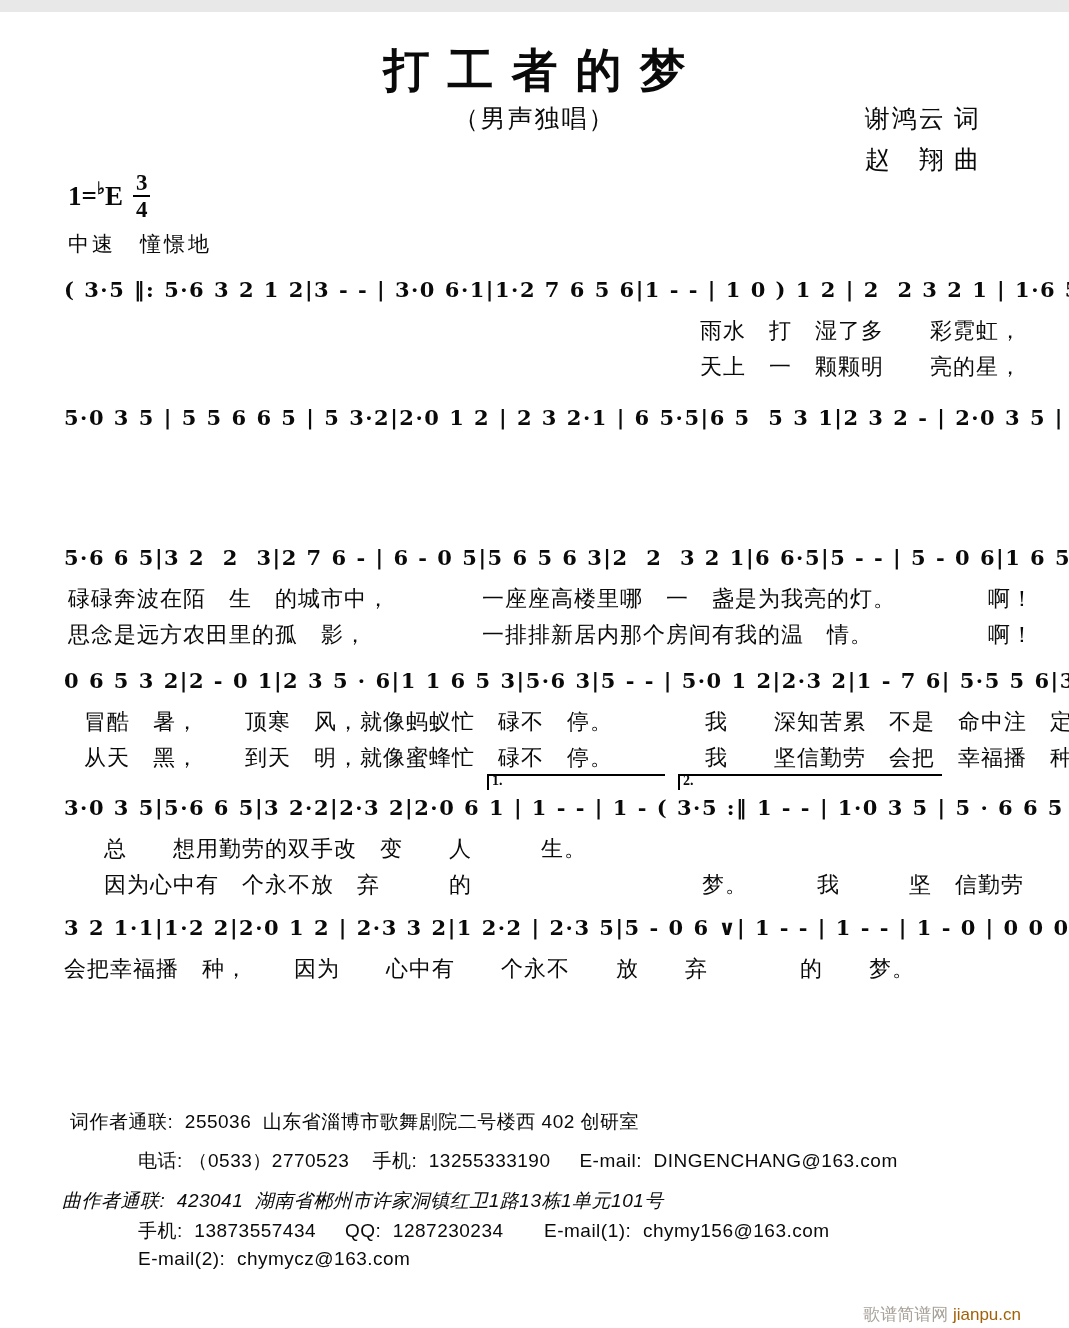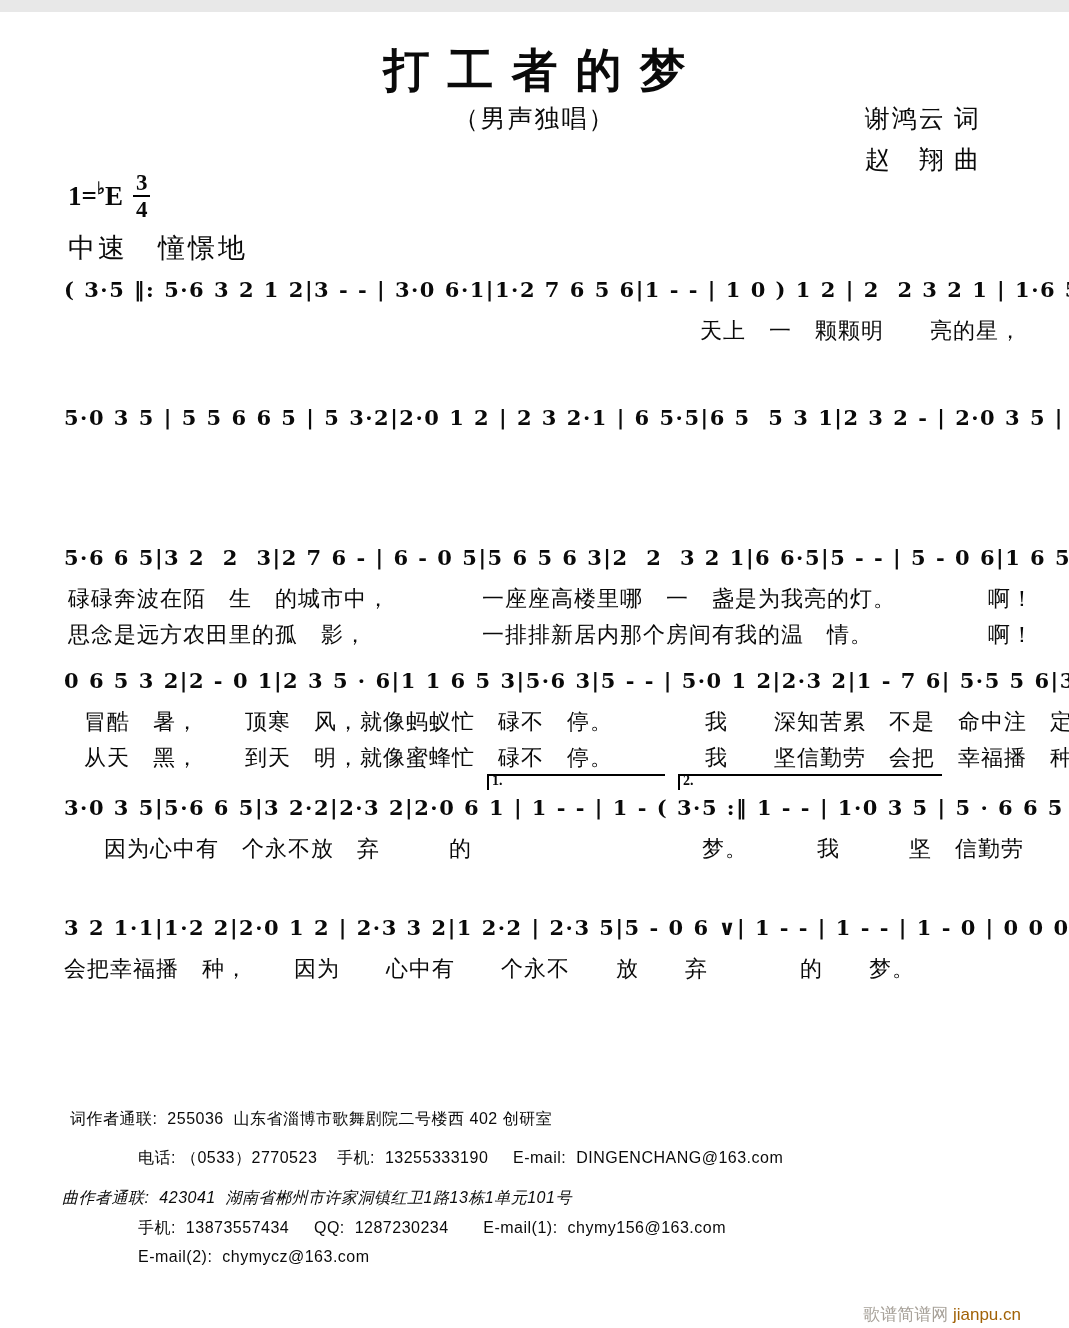--- a/index.html
+++ b/index.html
@@ -23,21 +23,21 @@
   .keysig{
     position:absolute;top:165px;left:68px;font-size:27px;font-weight:bold;
     font-family:"Liberation Serif",serif;
   }
   .keysig .flat{font-size:17px;position:relative;top:-11px;font-weight:bold;}
   .frac{display:inline-block;vertical-align:middle;text-align:center;
     line-height:1.0;font-size:23px;margin-left:10px;margin-top:-6px;}
   .frac .top{display:block;border-bottom:2px solid #000;padding:0 3px 1px;}
   .frac .bot{display:block;padding-top:1px;}
   .tempo{
-    position:absolute;top:218px;left:68px;font-size:27px;letter-spacing:3px;font-weight:500;
+    position:absolute;top:218px;left:68px;font-size:21px;letter-spacing:3px;font-weight:500;
   }
   .system{position:absolute;left:64px;width:960px;}
   .notation{
     font-family:"DejaVu Serif","Liberation Serif",serif;
     font-size:21px;font-weight:bold;white-space:pre;letter-spacing:1.5px;
     line-height:32px;
   }
   .lyric{
     font-size:22px;white-space:pre;letter-spacing:1px;line-height:31px;margin-top:5px;
   }
@@ -50,21 +50,21 @@
   .sys6{top:900px;} .sys6 .lyric{padding-left:0;}
   .volta{
     position:absolute;top:762px;height:14px;
     border-top:2px solid #000;border-left:2px solid #000;
     font-size:14px;font-weight:bold;
   }
   .volta .lbl{position:relative;top:-3px;left:3px;}
   .volta1{left:487px;width:176px;}
   .volta2{left:678px;width:262px;}
   .footer-line{
-    position:absolute;font-size:16px;letter-spacing:0.5px;
+    position:absolute;font-size:19px;letter-spacing:0.5px;
     font-family:"Liberation Sans","DejaVu Sans",sans-serif;white-space:pre;
   }
   .fl0{top:1097px;left:70px;}
   .fl1{top:1136px;left:138px;}
   .fl2{top:1176px;left:62px;font-style:italic;}
   .fl3{top:1206px;left:138px;}
   .fl4{top:1236px;left:138px;}
   .watermark{
     position:absolute;right:48px;bottom:14px;font-size:17px;
     font-family:"Liberation Sans","DejaVu Sans",sans-serif;color:#a7a199;
@@ -85,20 +85,21 @@
   </div>
 
   <div class="keysig">
     <span>1=</span><span class="flat">♭</span><span>E</span><span class="frac"><span class="top">3</span><span class="bot">4</span></span>
   </div>
 
   <div class="tempo">中速　憧憬地</div>
 
   <div class="system sys1">
     <div class="notation">( 3·5 ‖: 5·6 3 2 1 2|3 - - | 3·0 6·1|1·2 7 6 5 6|1 - - | 1 0 ) 1 2 | 2  2 3 2 1 | 1·6 5</div>
+    <div class="lyric">雨水　打　湿了多　　彩霓虹，</div>
     <div class="lyric">天上　一　颗颗明　　亮的星，</div>
   </div>
 
   <div class="system sys2">
     <div class="notation">5·0 3 5 | 5 5 6 6 5 | 5 3·2|2·0 1 2 | 2 3 2·1 | 6 5·5|6 5  5 3 1|2 3 2 - | 2·0 3 5 |</div>
   </div>
 
   <div class="system sys3">
     <div class="notation">5·6 6 5|3 2  2  3|2 7 6 - | 6 - 0 5|5 6 5 6 3|2  2  3 2 1|6 6·5|5 - - | 5 - 0 6|1 6 5 - |</div>
     <div class="lyric">碌碌奔波在陌　生　的城市中，　　　　一座座高楼里哪　一　盏是为我亮的灯。　　　　啊！</div>
@@ -113,20 +114,21 @@
 
   <div class="volta volta1">
     <span class="lbl">1.</span>
   </div>
   <div class="volta volta2">
     <span class="lbl">2.</span>
   </div>
 
   <div class="system sys5">
     <div class="notation">3·0 3 5|5·6 6 5|3 2·2|2·3 2|2·0 6 1 | 1 - - | 1 - ( 3·5 :‖ 1 - - | 1·0 3 5 | 5 · 6 6 5 |</div>
+    <div class="lyric">总　　想用勤劳的双手改　变　　人　　　生。</div>
     <div class="lyric">因为心中有　个永不放　弃　　　的　　　　　　　　　　梦。　　　我　　　坚　信勤劳</div>
   </div>
 
   <div class="system sys6">
     <div class="notation">3 2 1·1|1·2 2|2·0 1 2 | 2·3 3 2|1 2·2 | 2·3 5|5 - 0 6 ∨| 1 - - | 1 - - | 1 - 0 | 0 0 0 ‖</div>
     <div class="lyric">会把幸福播　种，　　因为　　心中有　　个永不　　放　　弃　　　　的　　梦。</div>
   </div>
 
   <div class="footer-line fl0">词作者通联:  255036  山东省淄博市歌舞剧院二号楼西 402 创研室</div>
   <div class="footer-line fl1">电话: （0533）2770523    手机:  13255333190     E-mail:  DINGENCHANG@163.com</div>

